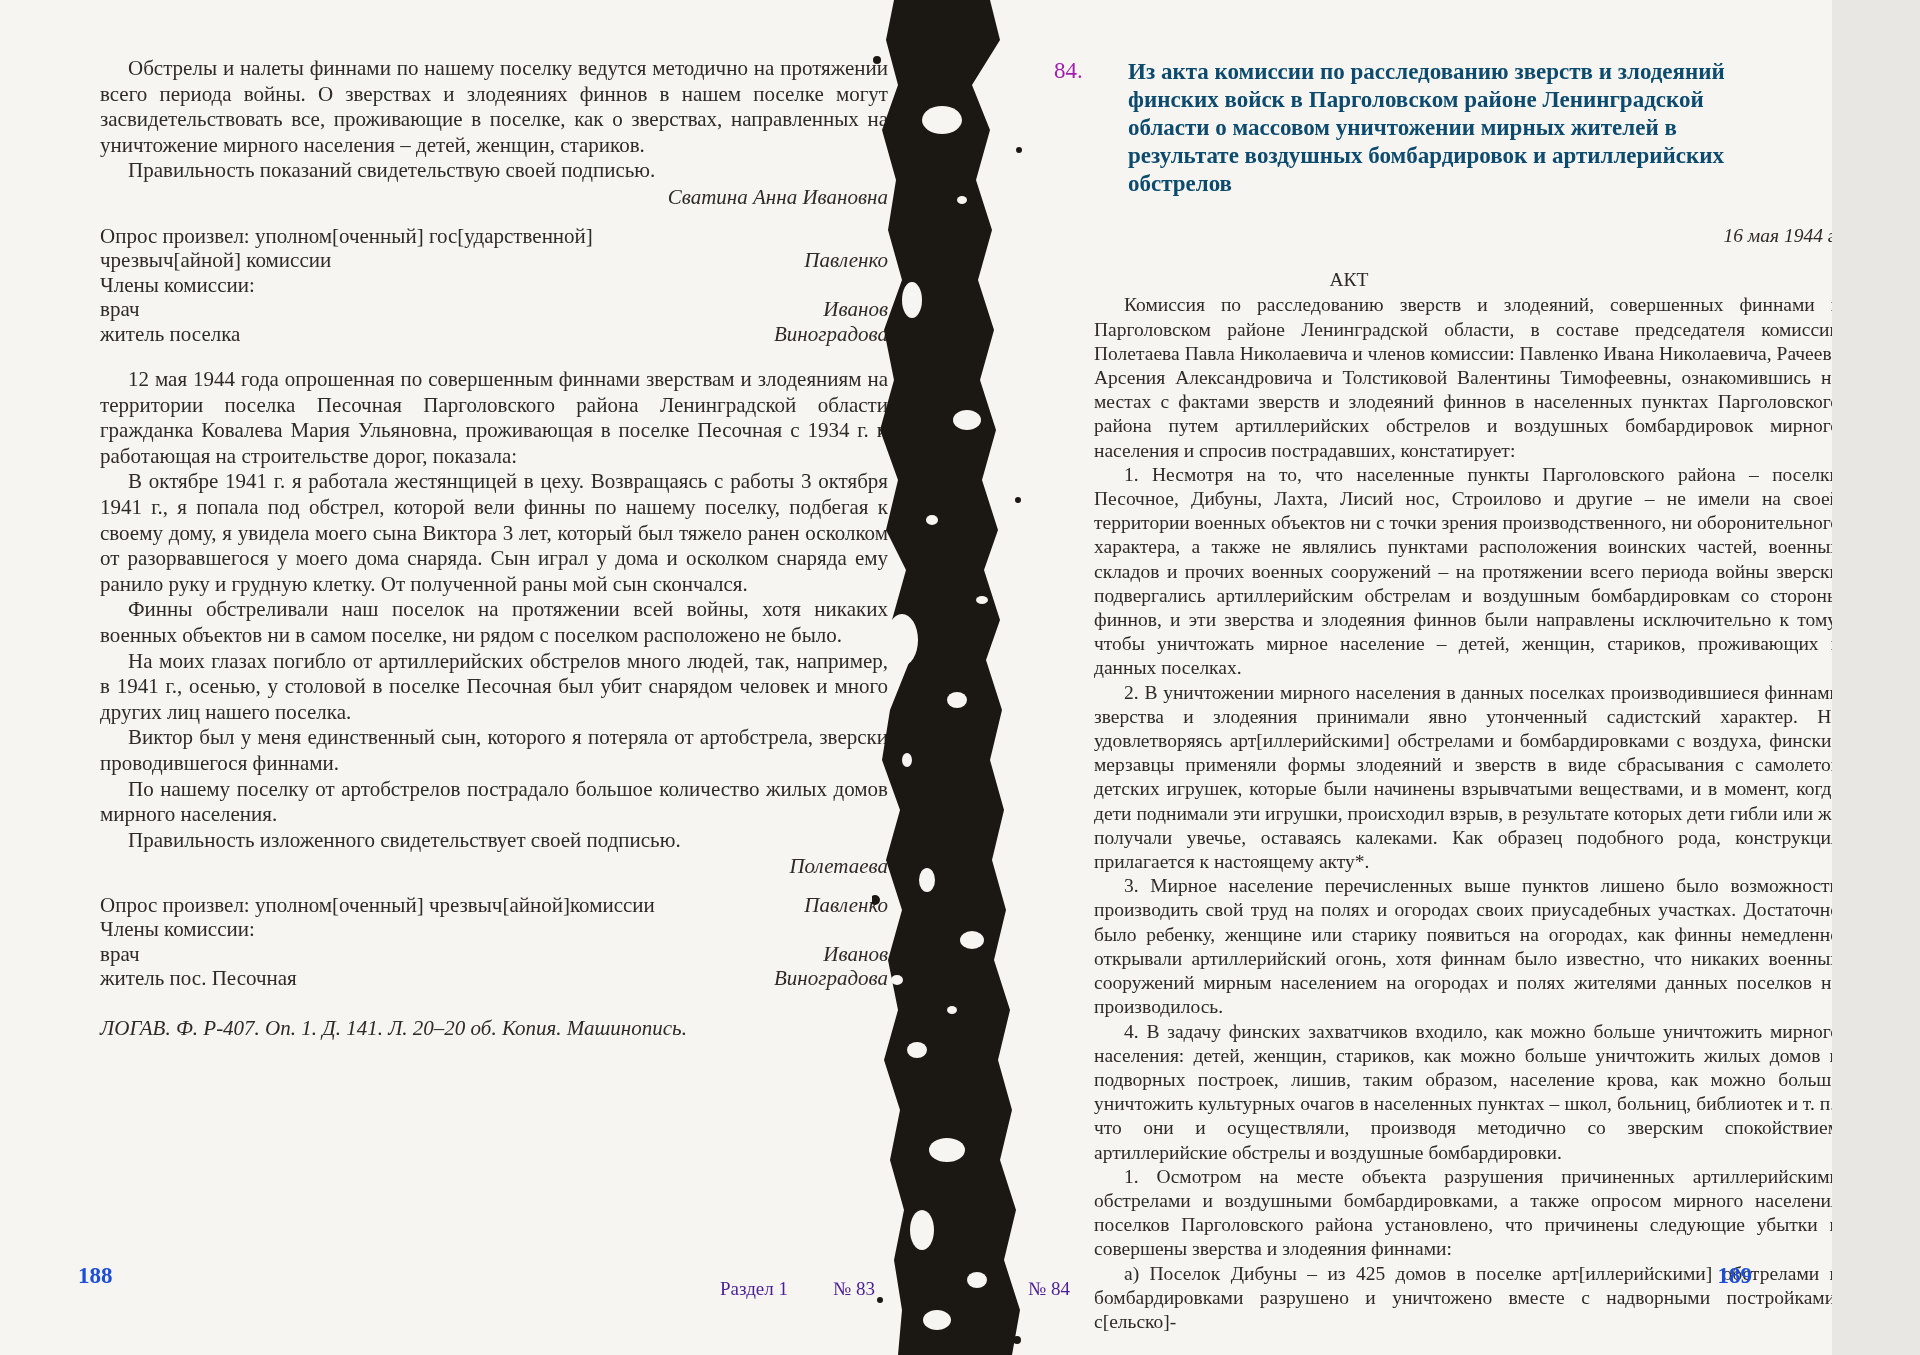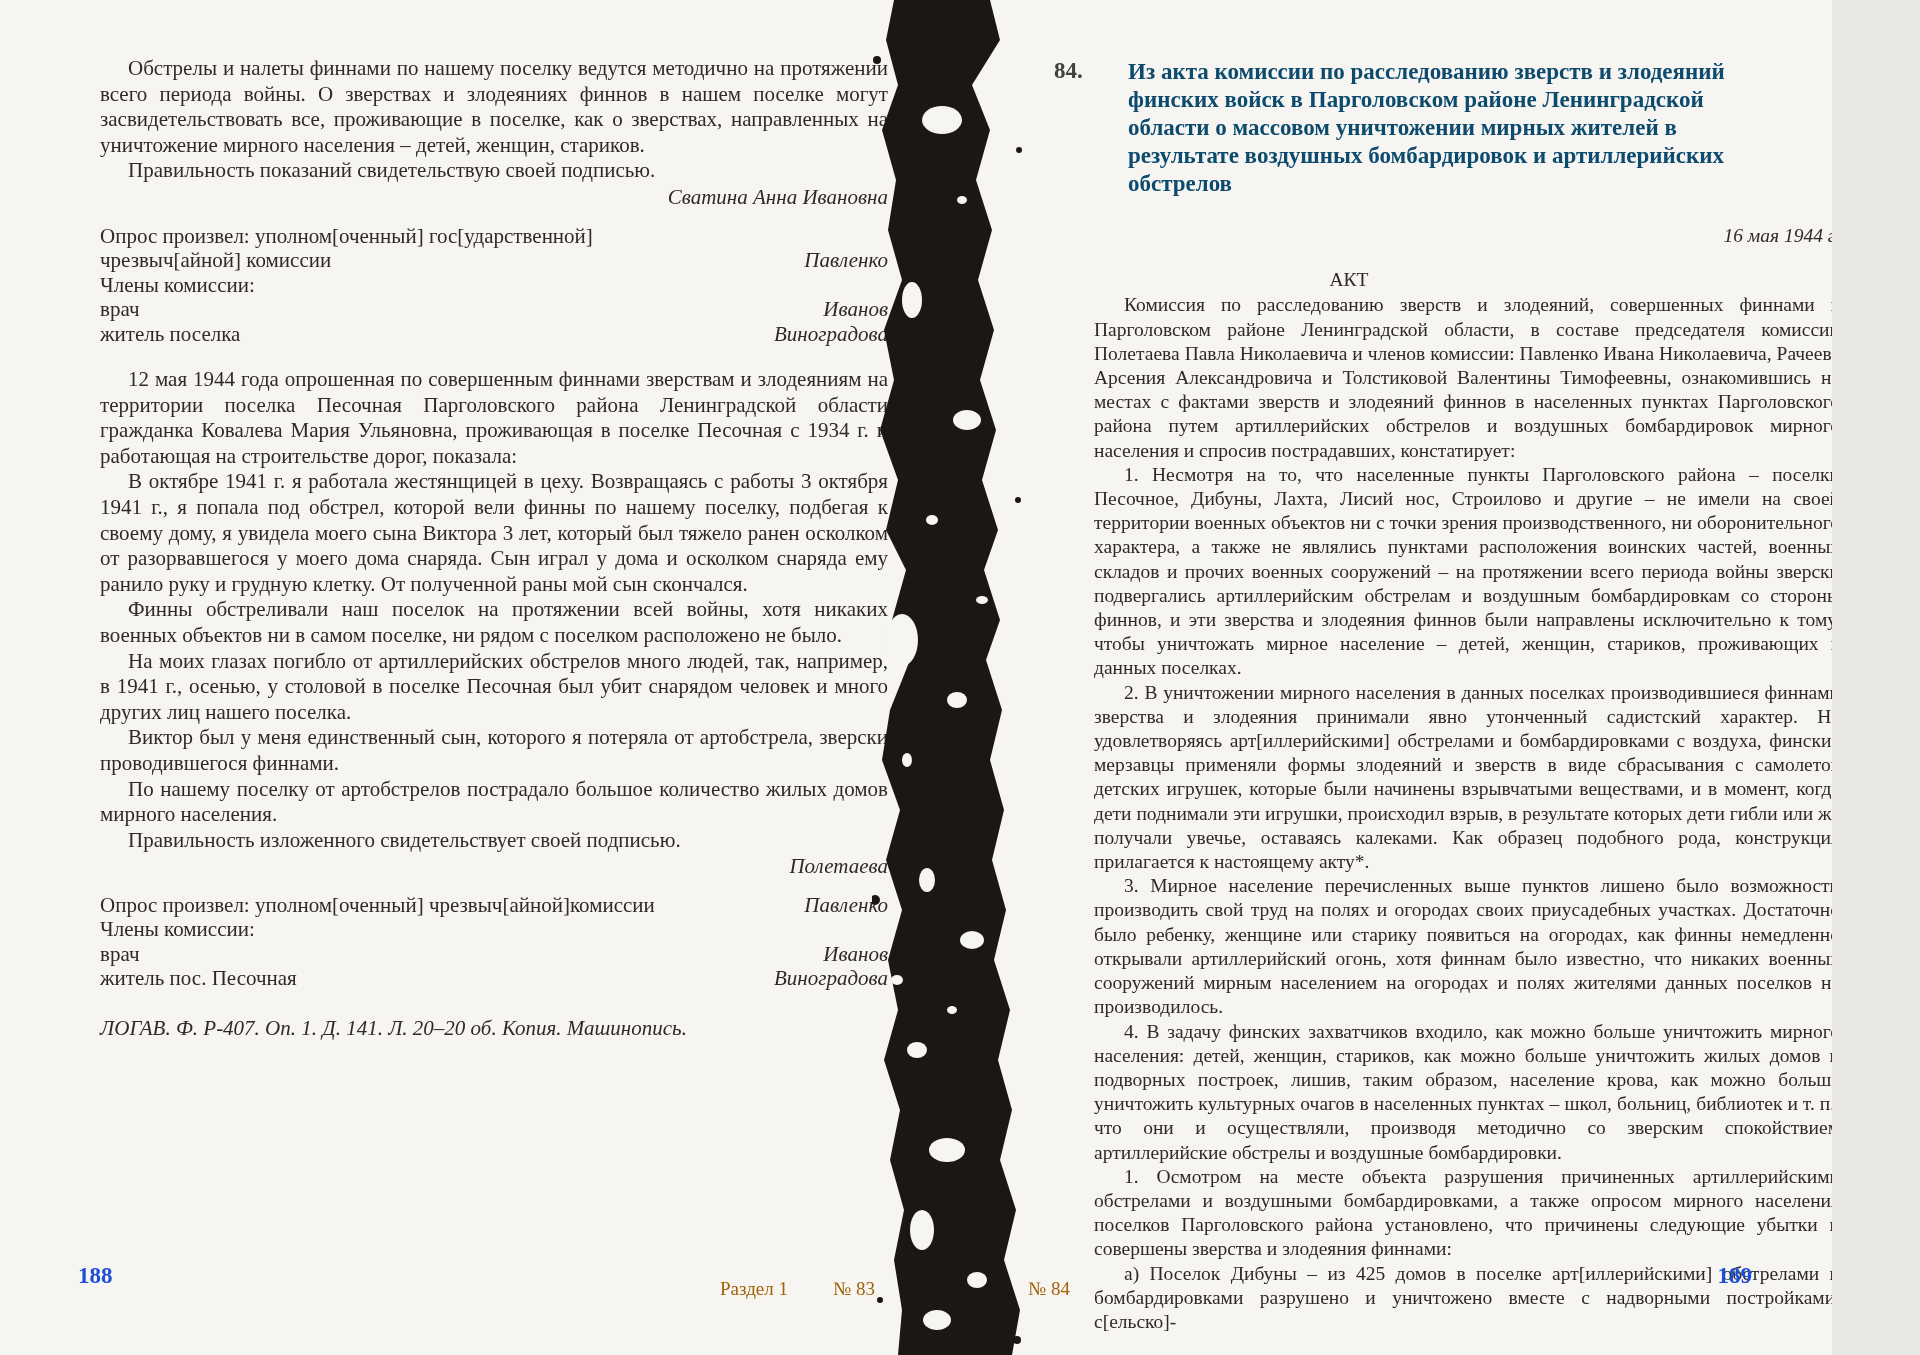--- a/index.html
+++ b/index.html
@@ -28,36 +28,36 @@
   .gutter { position:absolute; left:872px; top:0; width:150px; height:1355px; }
 
   
   .page-right {
     position:absolute; left:1094px; top:58px; width:746px;
     font-size:19.5px; line-height:24.2px; text-align:justify;
   }
   .heading-row { position:relative; margin-bottom:26px; }
   .doc-num {
     position:absolute; left:-40px; top:1px;
-    font-weight:bold; font-size:23px; color:#404040;
+    font-weight:normal; font-size:23px; color:#a21caf;
   }
   .doc-heading {
     margin:0 0 0 34px; width:600px;
     font-size:23px; line-height:28px; font-weight:bold;
     color:#0c4a6e; text-align:left;
   }
   .doc-date { text-align:right; font-style:italic; margin-bottom:20px; }
   .doc-title { text-align:center; margin-right:236px; margin-bottom:1px; }
   .page-right .body p { margin:0; text-indent:30px; }
 
   
   .folio { position:absolute; font-weight:bold; font-size:23px; color:#1d4ed8; }
   .folio-left { left:78px; top:1263px; }
   .folio-right { right:80px; top:1263px; }
-  .running { position:absolute; top:1278px; font-size:19px; color:#a16207; }
+  .running { position:absolute; top:1278px; font-size:19px; color:#4c1d95; }
   .running-left { left:720px; }
   .running-left .sec { margin-right:45px; }
   .running-right { left:1028px; }
 </style>
 </head>
 <body>
 
 <div class="spread">
 
   <div class="page-left">

